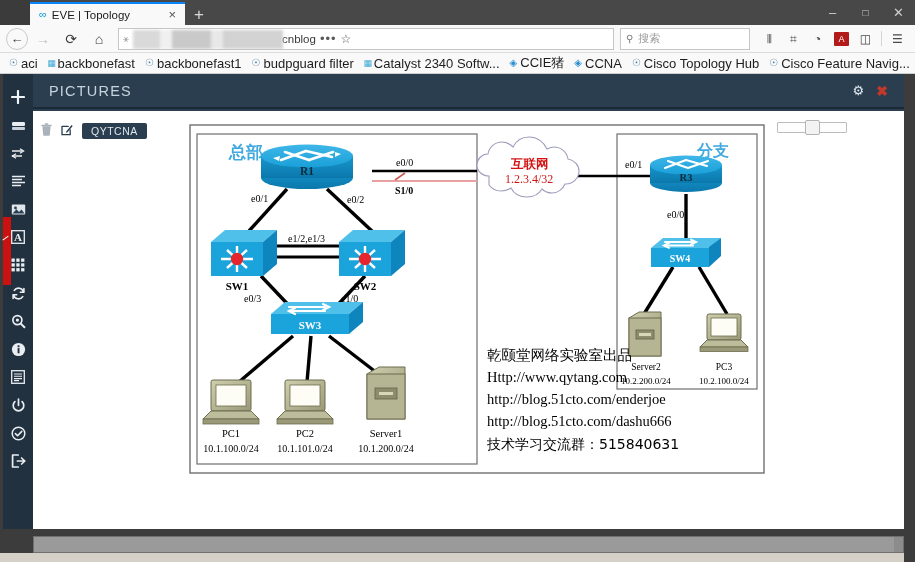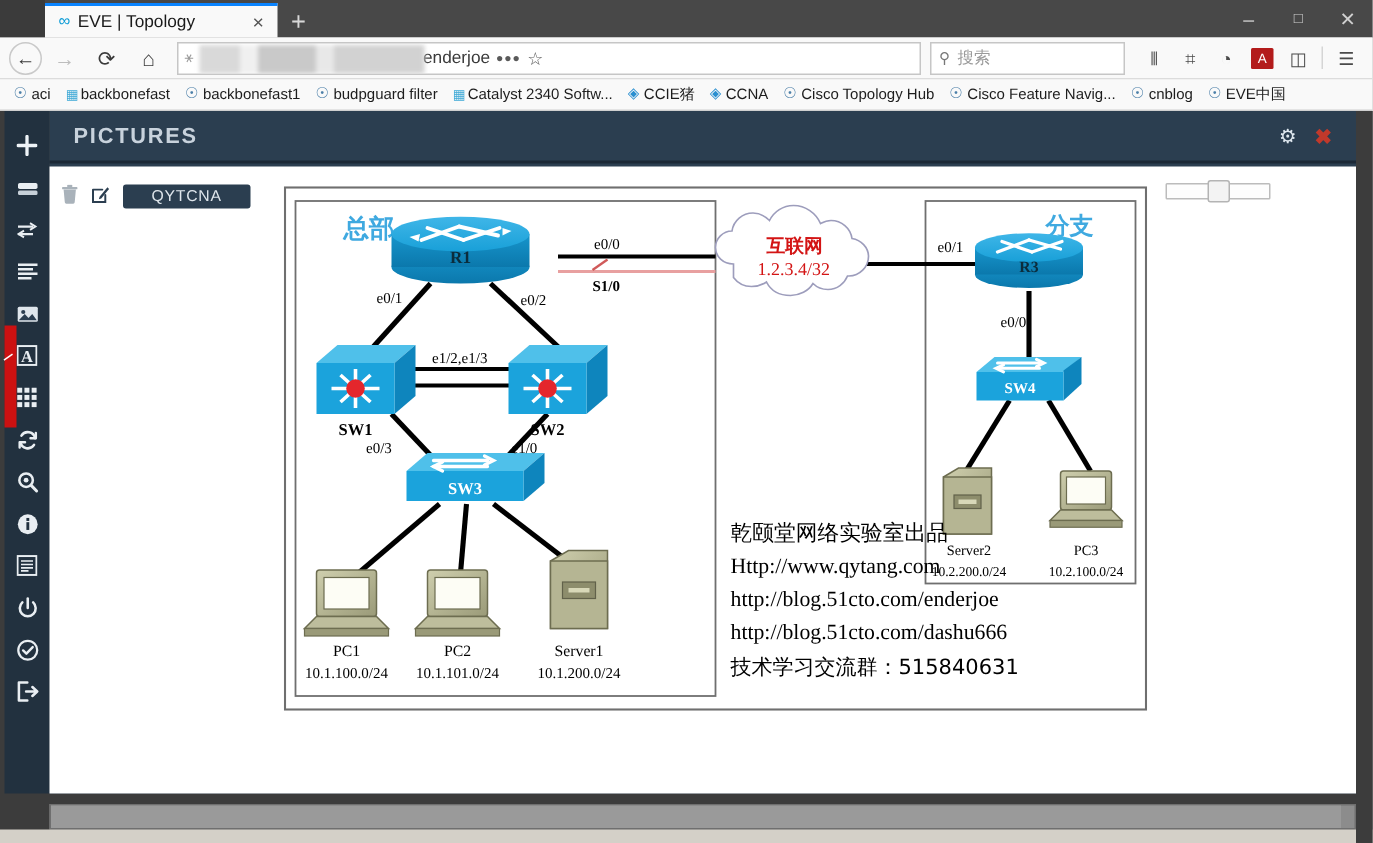--- a/index.html
+++ b/index.html
@@ -78,21 +78,21 @@
   
   .bookmarks {
     position: absolute; left: 0; top: 53px; width: 915px; height: 21px;
     background: #f9f9f9; display: flex; align-items: center; padding: 0 4px; gap: 0;
     border-bottom: 1px solid #cfcfcf; overflow: hidden;
   }
   .bm { display: flex; align-items: center; gap: 3px; padding: 0 5px; white-space: nowrap; }
   .bm-ico { font-size: 10px; color: #4b7fa8; line-height: 1; }
   .bm-ico.grid { color: #3fa9d6; letter-spacing: -1.5px; font-size: 9px; }
   .bm-ico.ccna { color: #2a8fd0; }
-  .bm-label { font-size: 10px; color: #1d1d1d; }
+  .bm-label { font-size: 13px; color: #1d1d1d; }
 
   
   #app { position: absolute; left: 0; top: 74px; width: 915px; height: 488px; background: #3c3c3c; }
 
   
   .rail {
     position: absolute; left: 3px; top: 0; width: 30px; height: 455px;
     background: #22313f; display: flex; flex-direction: column; align-items: center;
     padding-top: 9px; gap: 0;
   }
@@ -109,39 +109,39 @@
     content: ""; position: absolute; left: 1px; top: 20px; width: 7px; height: 7px;
     border-top: 1.5px solid #fff; transform: rotate(-35deg);
   }
 
   
   .panel { position: absolute; left: 33px; top: 0; right: 11px; bottom: 33px; background: #2b3e50; }
   .panel-head {
     height: 35px; display: flex; align-items: center; padding: 0 16px;
     border-bottom: 2px solid #1b2836;
   }
-  .panel-title { color: #c8d2dc; font-size: 14.5px; font-weight: bold; letter-spacing: 1.2px; }
+  .panel-title { color: #c8d2dc; font-size: 14.5px; font-weight: normal; letter-spacing: 1.2px; }
   .panel-head-actions { margin-left: auto; display: flex; align-items: center; gap: 12px; }
   .gear-icon { color: #dfe8ef; font-size: 13px; }
   .close-x { color: #c0392b; font-size: 14px; font-weight: bold; }
 
   .panel-body {
     position: absolute; left: 0; top: 37px; right: 0; bottom: 0;
     background: #fff; margin: 0 0 0 0; overflow: hidden;
   }
 
   
   .pic-row {
     position: absolute; left: 8px; top: 12px; display: flex; align-items: center; gap: 9px;
   }
   .pic-trash { color: #9aa3ab; font-size: 12px; }
   .pic-edit { color: #2b3e50; font-size: 11px; }
   .pic-tag {
     background: #2b3e50; color: #dfe6ec; font-size: 10.5px;
-    padding: 2px 19px; border-radius: 2px; letter-spacing: .5px;
+    padding: 2px 9px; border-radius: 2px; letter-spacing: .5px;
   }
 
   
   .slider-wrap { position: absolute; right: 57px; top: 9px; width: 70px; height: 14px; }
   .slider-track {
     position: absolute; left: 0; top: 2px; width: 70px; height: 11px;
     border: 1px solid #bcbcbc; background: #fdfdfd; border-radius: 1px;
   }
   .slider-thumb {
     position: absolute; left: 28px; top: 0; width: 15px; height: 15px;
@@ -189,21 +189,21 @@
 
   <div class="navbar">
     <span class="navbtn back">←</span>
     <span class="navbtn fwd">→</span>
     <span class="navbtn">⟳</span>
     <span class="navbtn">⌂</span>
 
     <div class="urlbar">
       <span class="url-lock">⚹</span>
       <span class="url-blur"></span>
-      <span class="url-text">enderjoe</span>
+      <span class="url-text">cnblog</span>
       <span class="url-actions">
         <span class="url-dots">•••</span>
         <span class="url-star">☆</span>
       </span>
     </div>
 
     <div class="searchbar">
       <span class="search-ico">⚲</span>
       <span class="search-ph">搜索</span>
     </div>

